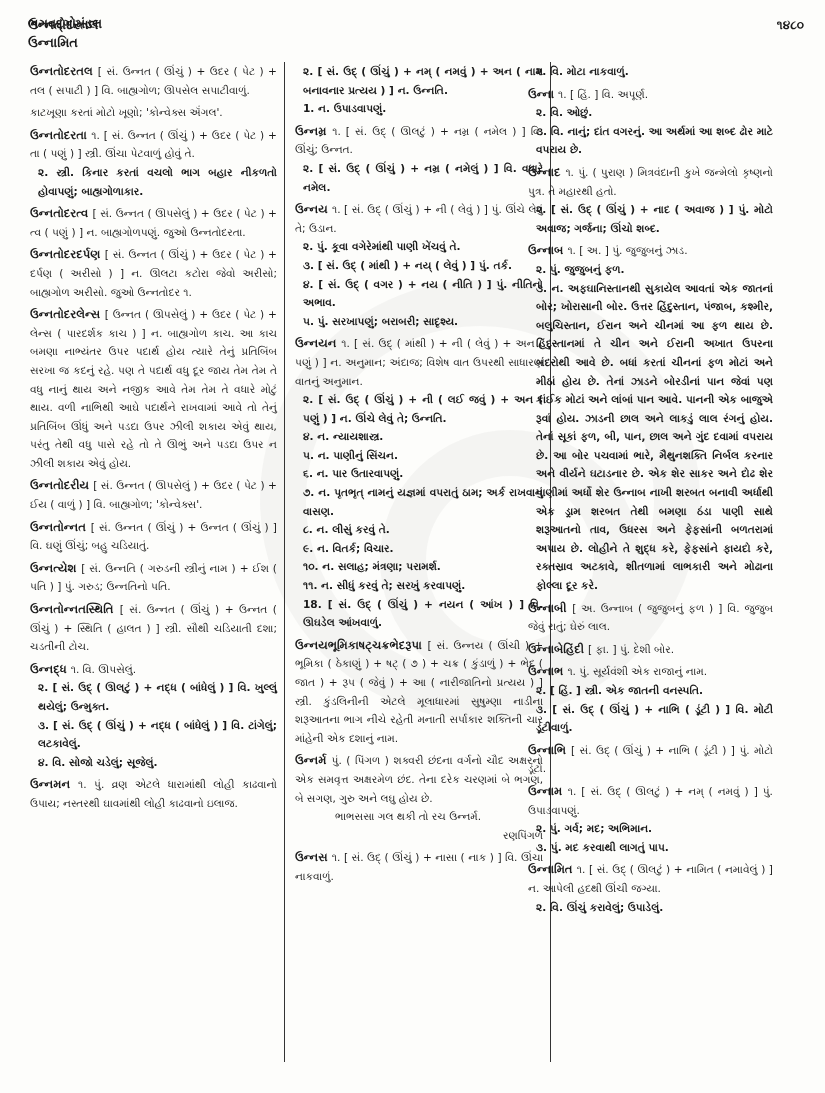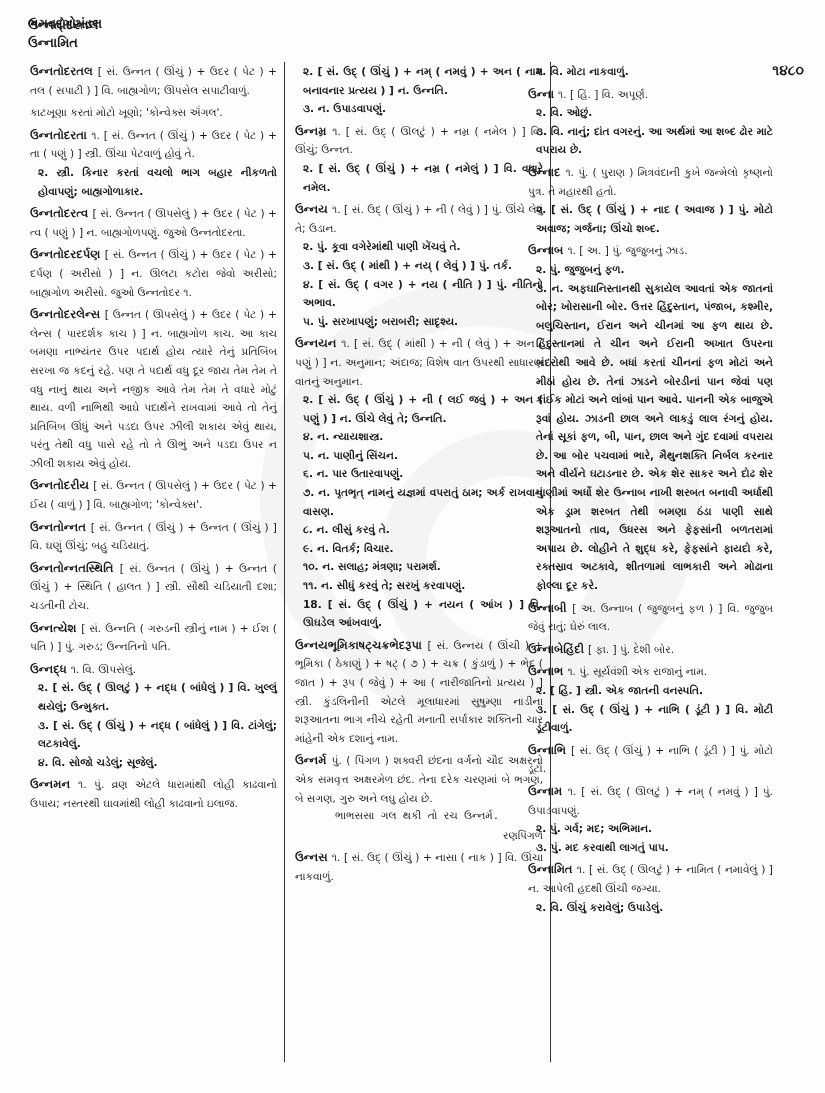--- a/index.html
+++ b/index.html
@@ -4,33 +4,33 @@
 <style>
   * { margin:0; padding:0; box-sizing:border-box; }
   html, body { width:825px; height:1093px; background:#fdfdfb; overflow:hidden; }
   body { font-family:"DejaVu Sans", sans-serif; color:#1a1a1a; position:relative; }
   .page { position:absolute; left:0; top:0; width:813px; height:1093px; }
   .watermark { position:absolute; left:260px; top:280px; width:440px; height:560px; pointer-events:none; opacity:0.07; }
   .watermark .ring { position:absolute; border:46px solid #888; border-radius:50%; }
   .header { position:absolute; left:28px; top:14px; width:780px; height:40px; }
   .hdr-left { position:absolute; left:0; top:2px; font-weight:bold; font-size:13px; line-height:18px; }
   .hdr-center { position:absolute; left:0; width:100%; top:2px; text-align:left; font-size:13px; font-weight:bold; }
-  .hdr-right { position:absolute; right:4px; top:4px; font-size:14px; font-weight:bold;margin-top:44px; }
+  .hdr-right { position:absolute; right:4px; top:4px; font-size:12px; font-weight:bold; }
   .col { position:absolute; top:62px; font-size:10.6px; line-height:18.6px; }
   .col1 { left:30px; width:247px; }
   .col2 { left:295px; width:248px; }
   .col3 { left:528px; width:245px; }
   .rule { position:absolute; top:62px; width:1px; background:#333; }
   .rule1 { left:284px; height:1000px; }
   .rule2 { left:550px; height:1000px; }
   .entry { margin-bottom:4px; text-align:justify; }
   .entry .hw { font-weight:bold; font-size:11.6px; }
   .line { display:block; }
   .sub { display:block; padding-left:8px;font-weight:bold; }
-  .verse { display:block; padding-left:40px;font-family:Liberation Mono, monospace; }
+  .verse { display:block; padding-left:40px; }
   .src { display:block; text-align:right; font-weight:normal; }
 </style>
 </head>
 <body>
 
 <div class="page">
 
   <div class="watermark">
     <div class="ring" style="left:0;top:0;width:440px;height:440px;"></div>
     <div class="ring" style="left:120px;top:150px;width:260px;height:260px;"></div>
@@ -75,44 +75,44 @@
     </div>
     <div class="entry">
       <span class="hw">ઉન્નતોદરીય </span>
       <span>[ સં. ઉન્નત ( ઊપસેલું ) + ઉદર ( પેટ ) + ઈય ( વાળું ) ] વિ. બાહ્યગોળ; 'કોન્વેક્સ'.</span>
     </div>
     <div class="entry">
       <span class="hw">ઉન્નતોન્નત </span>
       <span>[ સં. ઉન્નત ( ઊંચું ) + ઉન્નત ( ઊંચું ) ] વિ. ઘણું ઊંચું; બહુ ચડિયાતું.</span>
     </div>
     <div class="entry">
+      <span class="hw">ઉન્નત્યેશ </span>
+      <span>[ સં. ઉન્નતિ ( ગરુડની સ્ત્રીનું નામ ) + ઈશ ( પતિ ) ] પું. ગરુડ; ઉન્નતિનો પતિ.</span>
+    </div>
+    <div class="entry">
       <span class="hw">ઉન્નતોન્નતસ્થિતિ </span>
       <span>[ સં. ઉન્નત ( ઊંચું ) + ઉન્નત ( ઊંચું ) + સ્થિતિ ( હાલત ) ] સ્ત્રી. સૌથી ચડિયાતી દશા; ચડતીની ટોચ.</span>
-    </div>
-    <div class="entry">
-      <span class="hw">ઉન્નત્યેશ </span>
-      <span>[ સં. ઉન્નતિ ( ગરુડની સ્ત્રીનું નામ ) + ઈશ ( પતિ ) ] પું. ગરુડ; ઉન્નતિનો પતિ.</span>
     </div>
     <div class="entry">
       <span class="hw">ઉન્નદ્ધ </span>
       <span>૧. વિ. ઊપસેલું.</span>
       <span class="sub">૨. [ સં. ઉદ્ ( ઊલટું ) + નદ્ધ ( બાંધેલું ) ] વિ. ખુલ્લું થયેલું; ઉન્મુક્ત.</span>
       <span class="sub">૩. [ સં. ઉદ્ ( ઊંચું ) + નદ્ધ ( બાંધેલું ) ] વિ. ટાંગેલું; લટકાવેલું.</span>
       <span class="sub">૪. વિ. સોજો ચડેલું; સૂજેલું.</span>
     </div>
     <div class="entry">
       <span class="hw">ઉન્નમન </span>
       <span>૧. પું. વ્રણ એટલે ધારામાંથી લોહી કાઢવાનો ઉપાય; નસ્તરથી ઘાવમાંથી લોહી કાઢવાનો ઇલાજ.</span>
     </div>
   </div>
 
   <div class="col col2">
     <div class="entry">
       <span class="sub">૨. [ સં. ઉદ્ ( ઊંચું ) + નમ્ ( નમવું ) + અન ( નામ બનાવનાર પ્રત્યય ) ] ન. ઉન્નતિ.</span>
-      <span class="sub">૩. ન. ઉપાડવાપણું.</span>
+      <span class="sub">1. ન. ઉપાડવાપણું.</span>
     </div>
     <div class="entry">
       <span class="hw">ઉન્નમ્ર </span>
       <span>૧. [ સં. ઉદ્ ( ઊલટું ) + નમ્ર ( નમેલ ) ] વિ. ઊંચું; ઉન્નત.</span>
       <span class="sub">૨. [ સં. ઉદ્ ( ઊંચું ) + નમ્ર ( નમેલું ) ] વિ. વધારે નમેલ.</span>
     </div>
     <div class="entry">
       <span class="hw">ઉન્નય </span>
       <span>૧. [ સં. ઉદ્ ( ઊંચું ) + ની ( લેવું ) ] પું. ઊંચે લેવું તે; ઉડાન.</span>
       <span class="sub">૨. પું. કૂવા વગેરેમાંથી પાણી ખેંચવું તે.</span>

